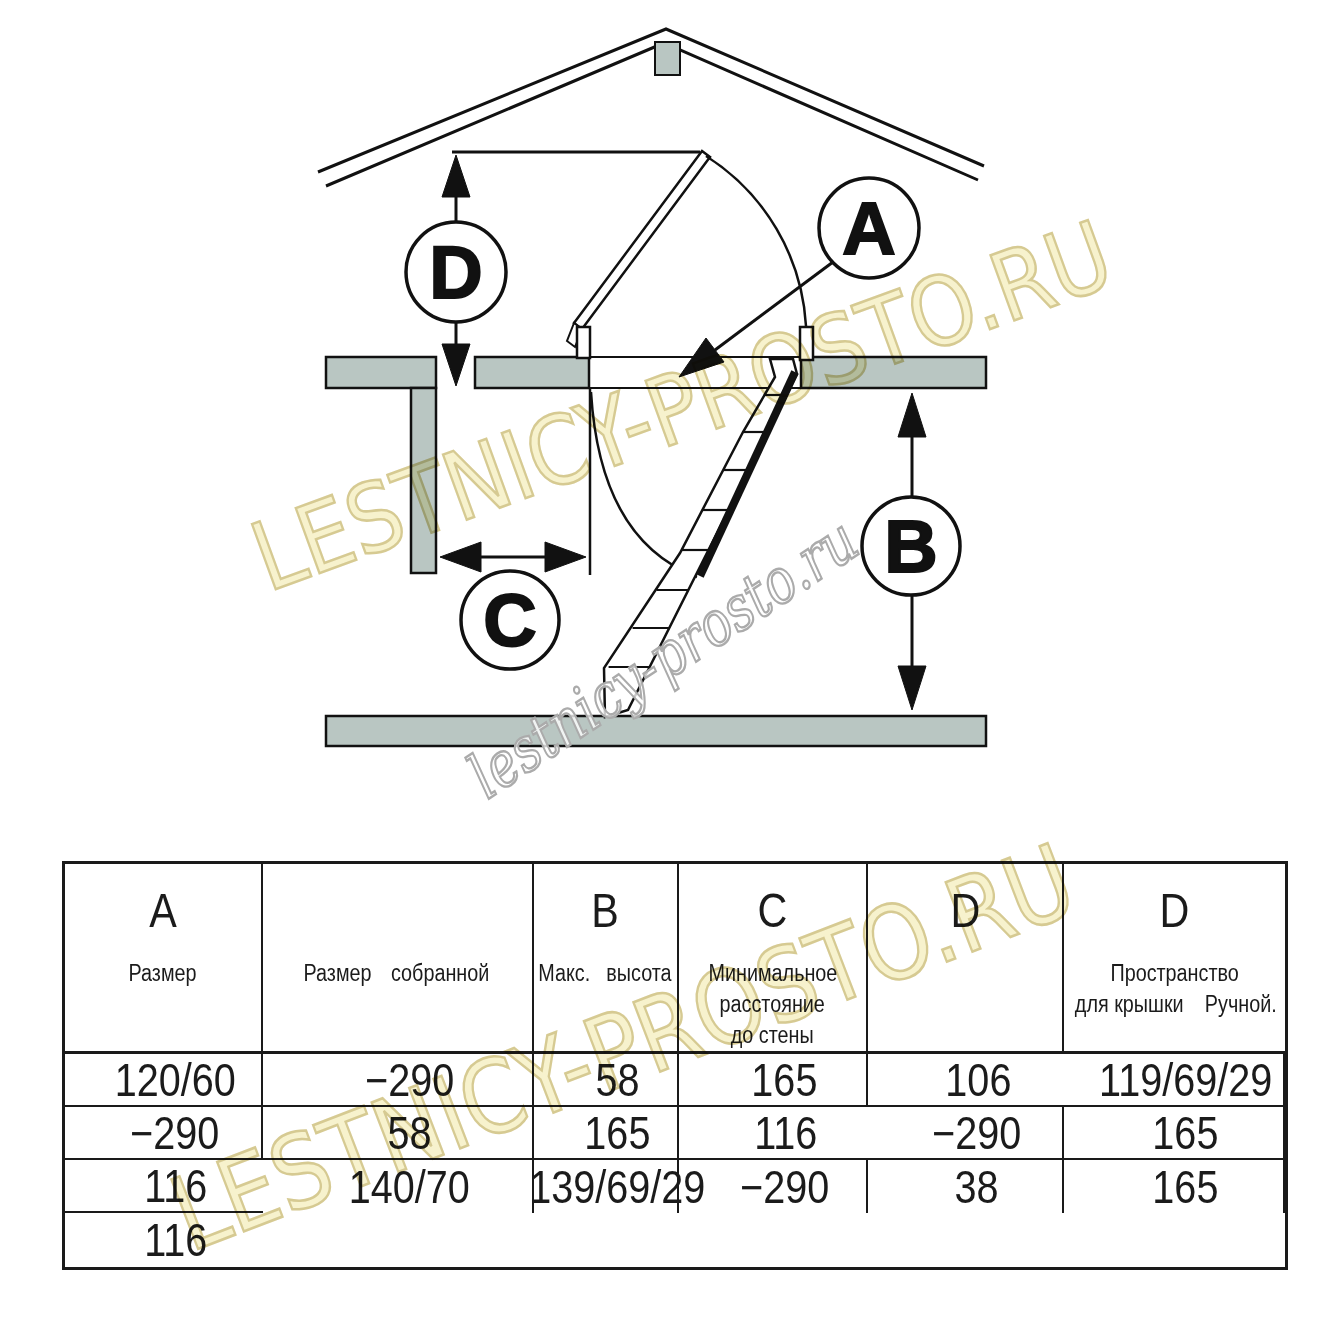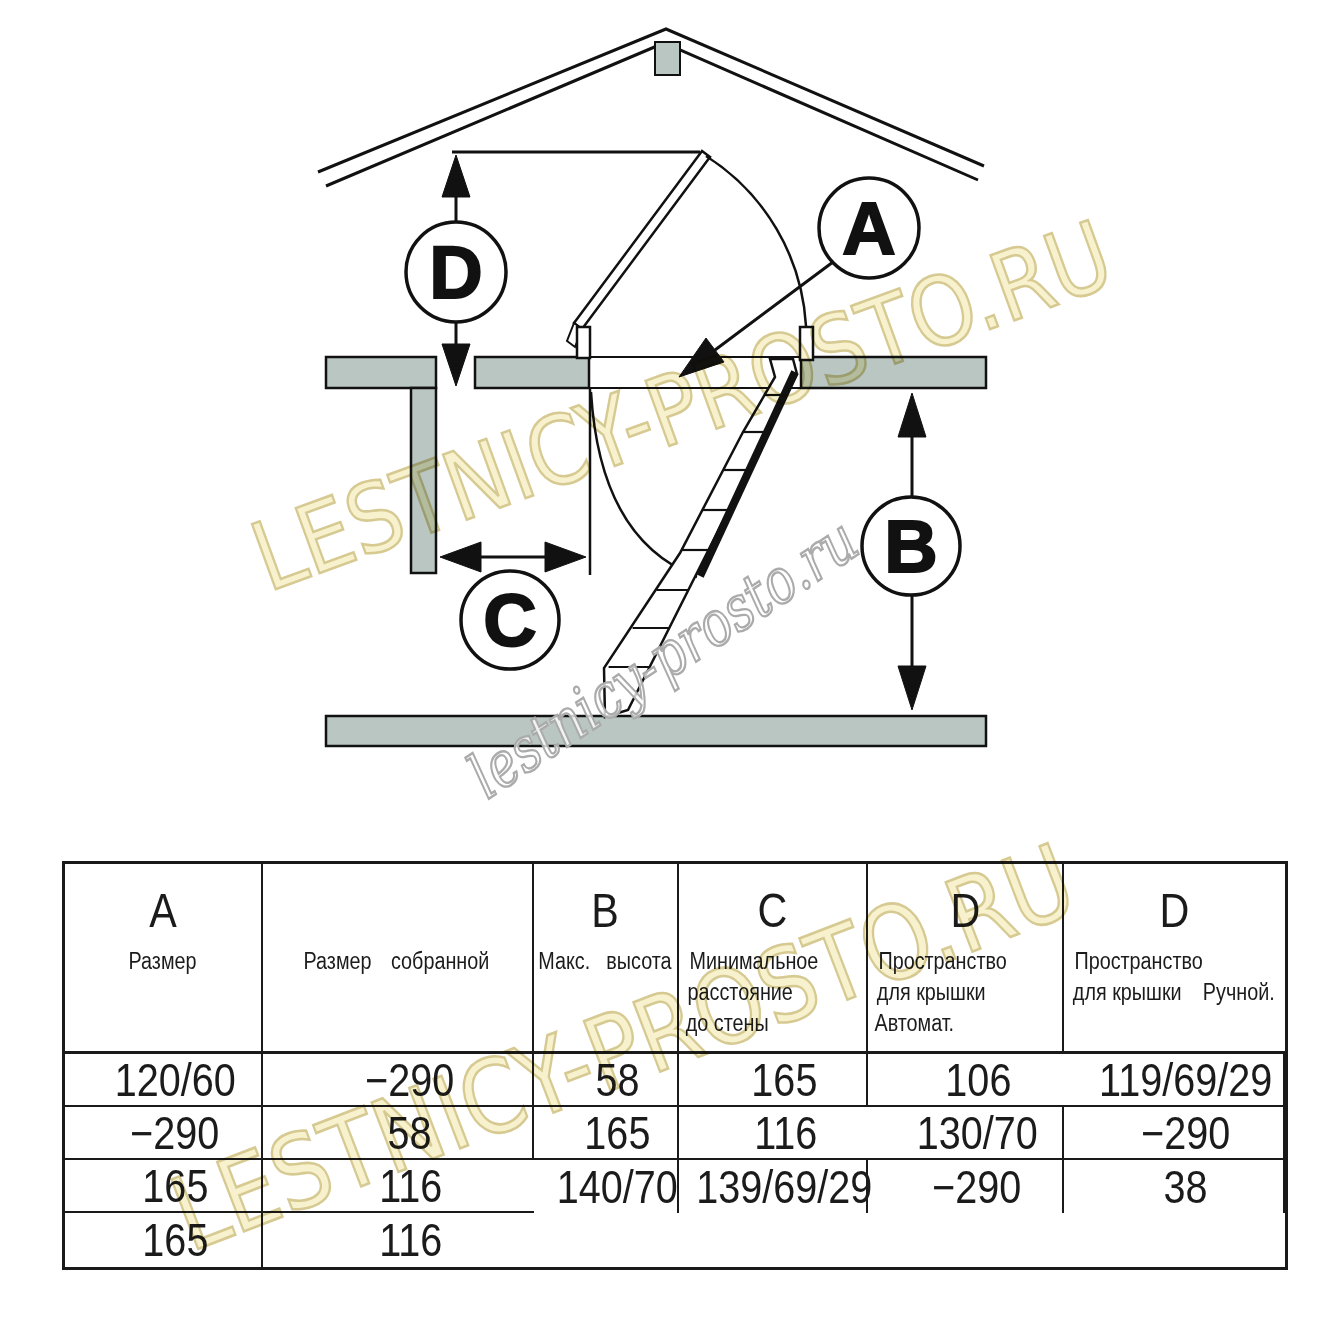--- a/index.html
+++ b/index.html
@@ -14,21 +14,21 @@
     grid-template-columns:198px 271px 145px 189px 196px 221px;
     grid-template-rows:190px 53px 53px 53px 54px;
   }
   .cell{border-right:2px solid #1a1a1a;border-bottom:2px solid #1a1a1a;
         display:flex;align-items:center;justify-content:center;box-sizing:border-box;}
   .cell.last-col{border-right:none;}
   .cell.last-row{border-bottom:none;}
   .hcell{flex-direction:column;justify-content:flex-start;padding-top:16px;
          border-bottom:3px solid #1a1a1a;}
   .hletter{font-size:48px;line-height:62px;height:62px;font-weight:400;}
-  .hsub{font-size:23px;line-height:31px;margin-top:4px;text-align:left;}
+  .hsub{font-size:23px;line-height:31px;margin-top:16px;text-align:center;}
   .dcell{font-size:46px;padding-left:24px;}
   .cond{display:inline-block;transform:scaleX(.86);transform-origin:50% 50%;white-space:nowrap;}
   
   #wm-yellow{position:absolute;left:0;top:0;width:1334px;height:1334px;
              mix-blend-mode:multiply;pointer-events:none;}
   #wm-gray{position:absolute;left:0;top:0;width:1334px;height:1334px;pointer-events:none;}
   .wmY{fill:#f7f2cd;stroke:#d6ca92;stroke-width:2.6px;
        font-family:"DejaVu Sans",sans-serif;}
   .wmG{fill:rgba(255,255,255,.78);stroke:#ababab;stroke-width:2.4px;
        font-family:"DejaVu Serif",serif;font-style:italic;}
@@ -137,25 +137,20 @@
   <div class="cell hcell">
     <div class="hletter"><span class="cond">C</span></div>
     <div class="hsub">
       <div class="cond">Минимальное</div>
       <div class="cond">расстояние</div>
       <div class="cond">до стены</div>
     </div>
   </div>
   <div class="cell hcell">
     <div class="hletter"><span class="cond">D</span></div>
-    <div class="hsub">
-      <div class="cond">Пространство</div>
-      <div class="cond">для крышки</div>
-      <div class="cond">Автомат.</div>
-    </div>
   </div>
   <div class="cell hcell last-col">
     <div class="hletter"><span class="cond">D</span></div>
     <div class="hsub">
       <div class="cond">Пространство</div>
       <div class="cond">для крышки</div>
       <div class="cond">Ручной.</div>
     </div>
   </div>
 
@@ -184,23 +179,20 @@
   <div class="cell dcell">
       <span class="cond">58</span>
     </div>
   <div class="cell dcell">
       <span class="cond">165</span>
     </div>
   <div class="cell dcell last-col">
       <span class="cond">116</span>
     </div>
 
-  <div class="cell dcell">
-      <span class="cond">130/70</span>
-    </div>
   <div class="cell dcell">
       <span class="cond">−290</span>
     </div>
   <div class="cell dcell">
       <span class="cond">165</span>
     </div>
   <div class="cell dcell last-col">
       <span class="cond">116</span>
     </div>
 

